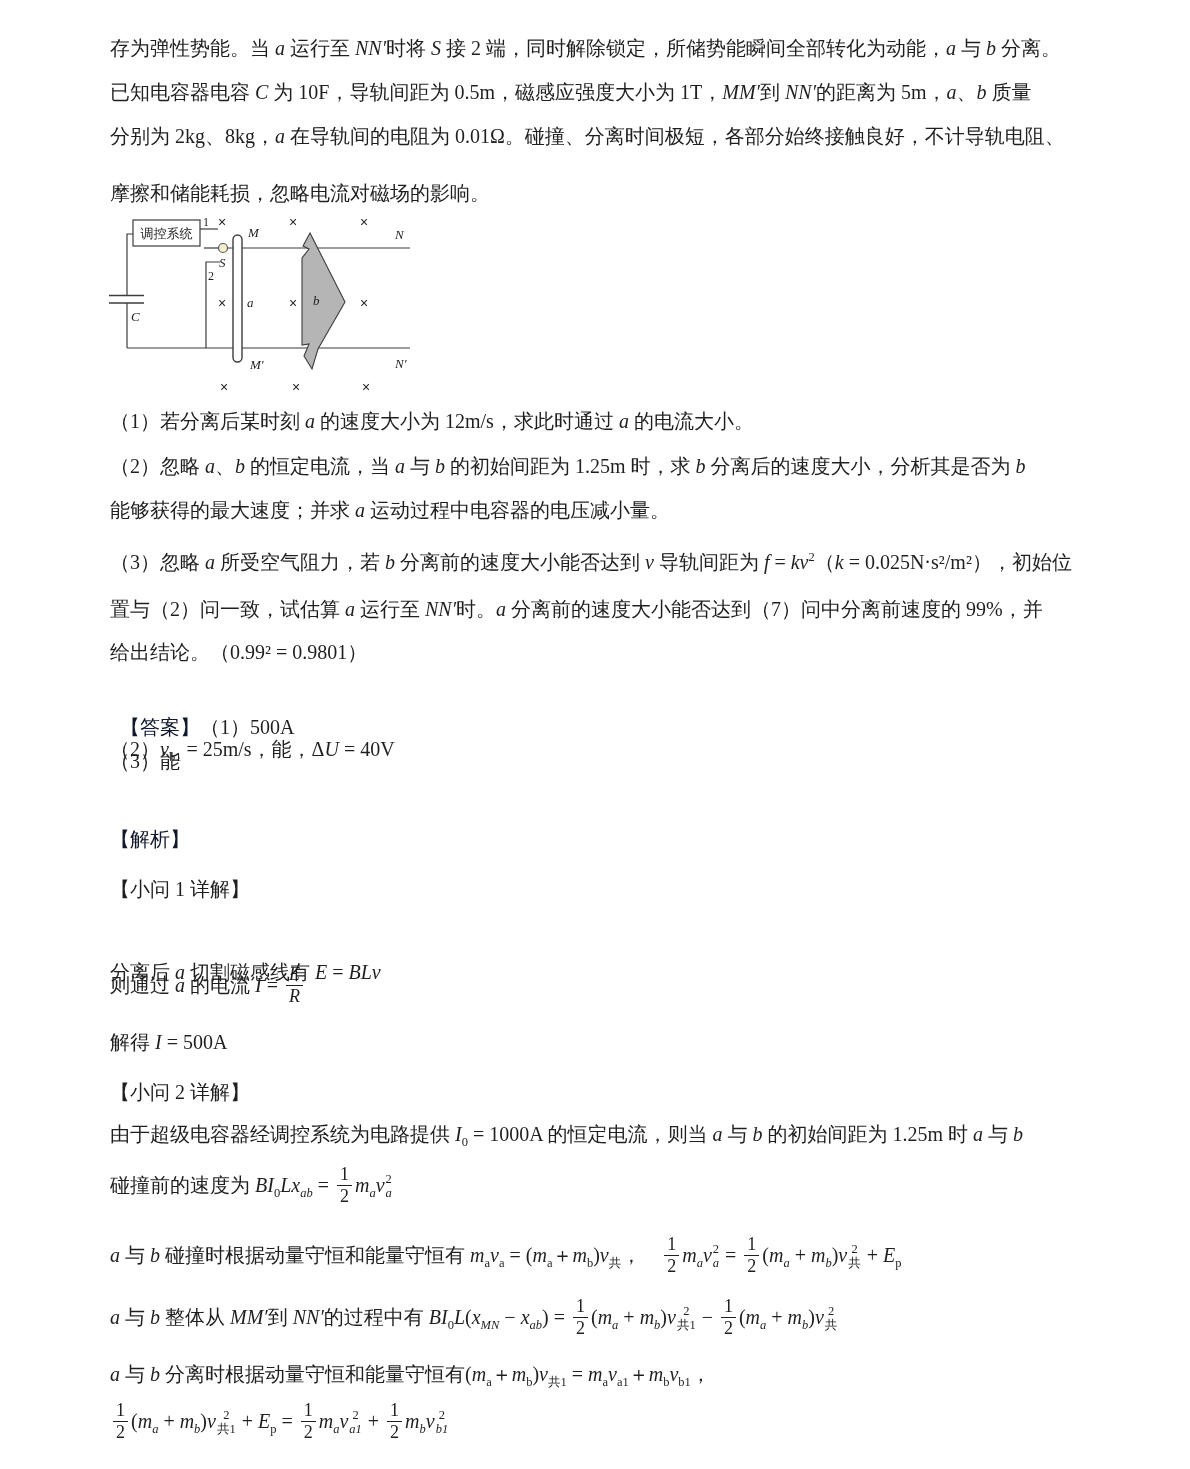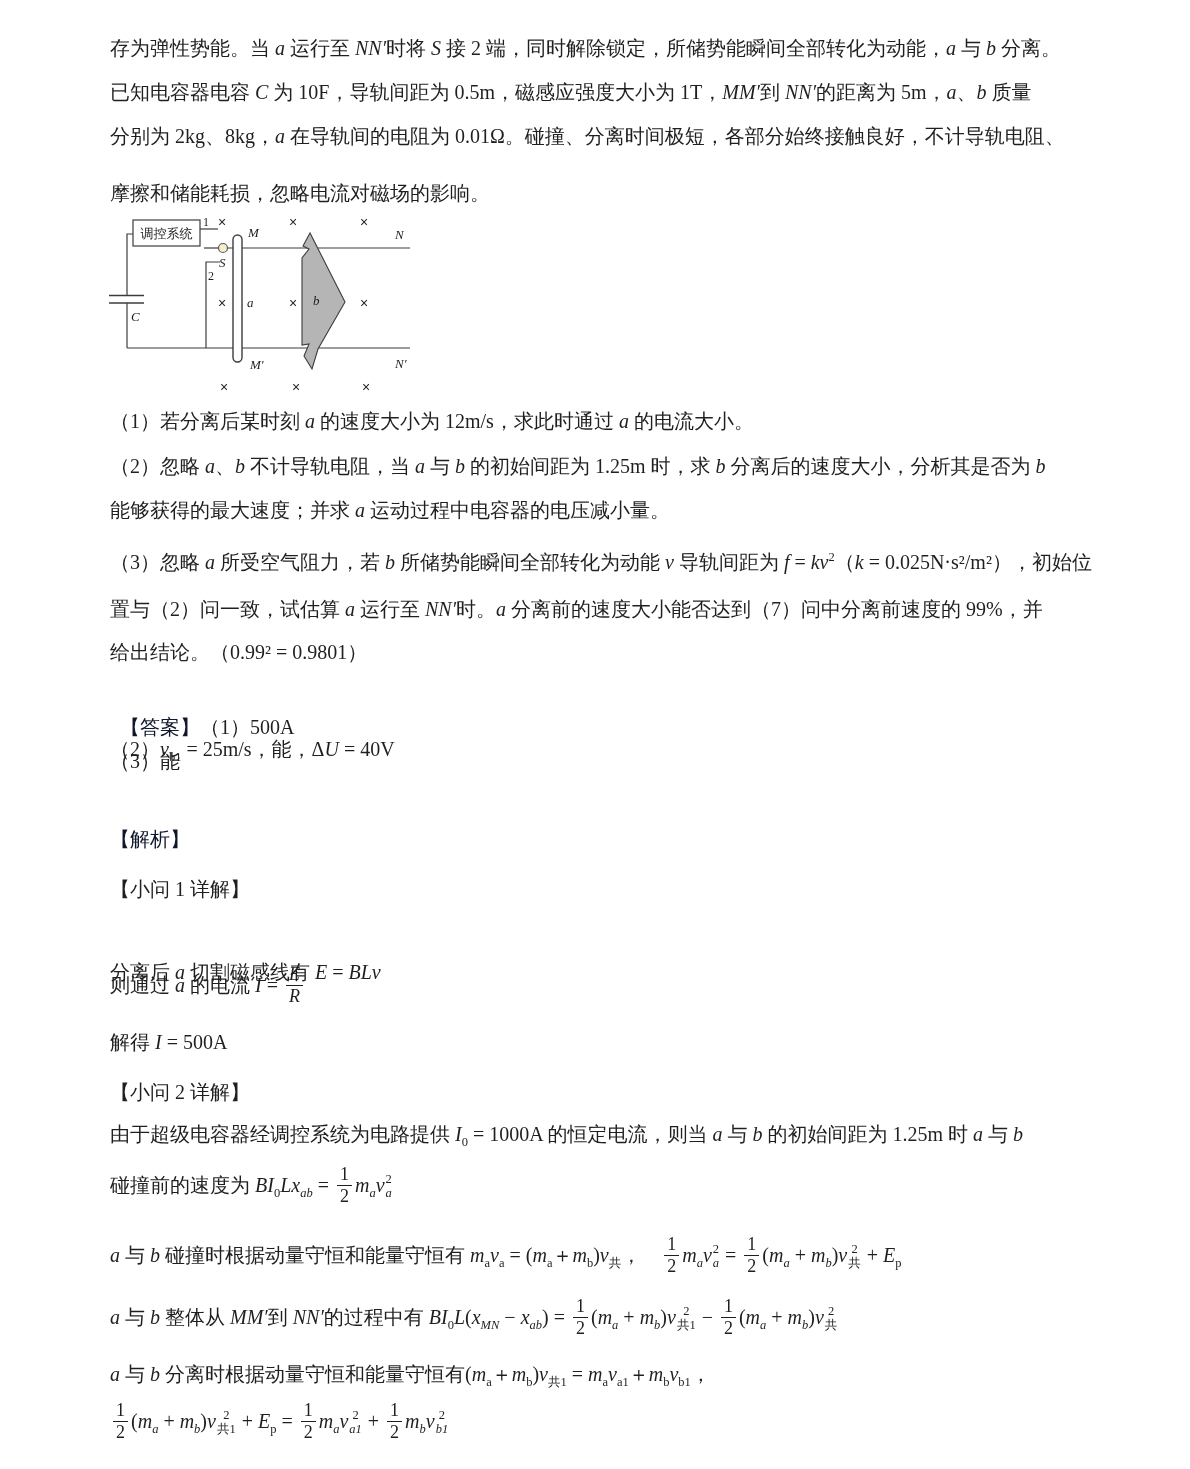--- a/index.html
+++ b/index.html
@@ -88,23 +88,23 @@
   <text class="cross" x="258" y="17" text-anchor="middle">×</text>
   <text class="cross" x="116" y="98" text-anchor="middle">×</text>
   <text class="cross" x="187" y="98" text-anchor="middle">×</text>
   <text class="cross" x="258" y="98" text-anchor="middle">×</text>
   <text class="cross" x="118" y="182" text-anchor="middle">×</text>
   <text class="cross" x="190" y="182" text-anchor="middle">×</text>
   <text class="cross" x="260" y="182" text-anchor="middle">×</text>
 </svg>
 
 <div class="line" style="top:409px"><span>（1）若分离后某时刻 </span><span class="it">a</span><span> 的速度大小为 12m/s，求此时通过 </span><span class="it">a</span><span> 的电流大小。</span></div>
-<div class="line" style="top:454px"><span>（2）忽略 </span><span class="it">a</span><span>、</span><span class="it">b</span><span> 不计导轨电阻，当 </span><span class="it">a</span><span> 与 </span><span class="it">b</span><span> 的初始间距为 1.25m 时，求 </span><span class="it">b</span><span> 分离后的速度大小，分析其是否为 </span><span class="it">b</span></div>
+<div class="line" style="top:454px"><span>（2）忽略 </span><span class="it">a</span><span>、</span><span class="it">b</span><span> 的恒定电流，当 </span><span class="it">a</span><span> 与 </span><span class="it">b</span><span> 的初始间距为 1.25m 时，求 </span><span class="it">b</span><span> 分离后的速度大小，分析其是否为 </span><span class="it">b</span></div>
 <div class="line" style="top:498px"><span>能够获得的最大速度；并求 </span><span class="it">a</span><span> 运动过程中电容器的电压减小量。</span></div>
-<div class="line" style="top:550px"><span>（3）忽略 </span><span class="it">a</span><span> 所受空气阻力，若 </span><span class="it">b</span><span> 所储势能瞬间全部转化为动能 </span><span class="it">v</span><span> 导轨间距为 </span><span class="it">f</span><span> = </span><span class="it">kv</span><sup>2</sup><span>（</span><span class="it">k</span><span> = 0.025N·s²/m²），初始位</span></div>
+<div class="line" style="top:550px"><span>（3）忽略 </span><span class="it">a</span><span> 所受空气阻力，若 </span><span class="it">b</span><span> 分离前的速度大小能否达到 </span><span class="it">v</span><span> 导轨间距为 </span><span class="it">f</span><span> = </span><span class="it">kv</span><sup>2</sup><span>（</span><span class="it">k</span><span> = 0.025N·s²/m²），初始位</span></div>
 <div class="line" style="top:597px"><span>置与（2）问一致，试估算 </span><span class="it">a</span><span> 运行至 </span><span class="it">NN′</span><span>时。</span><span class="it">a</span><span> 分离前的速度大小能否达到（7）问中分离前速度的 99%，并</span></div>
 <div class="line" style="top:640px"><span>给出结论。（0.99² = 0.9801）</span></div>
 
 <div class="line" style="top:690px">
   <span class="blue">【答案】</span><span><span>（1）500A</span></span>
 </div>
 <div class="line" style="top:737px"><span>（2）</span><span class="it">v</span><sub>b1</sub><span> = 25m/s，能，Δ</span><span class="it">U</span><span> = 40V</span></div>
 <div class="line" style="top:749px"><span>（3）能</span></div>
 
 <div class="line blue" style="top:827px">【解析】</div>

